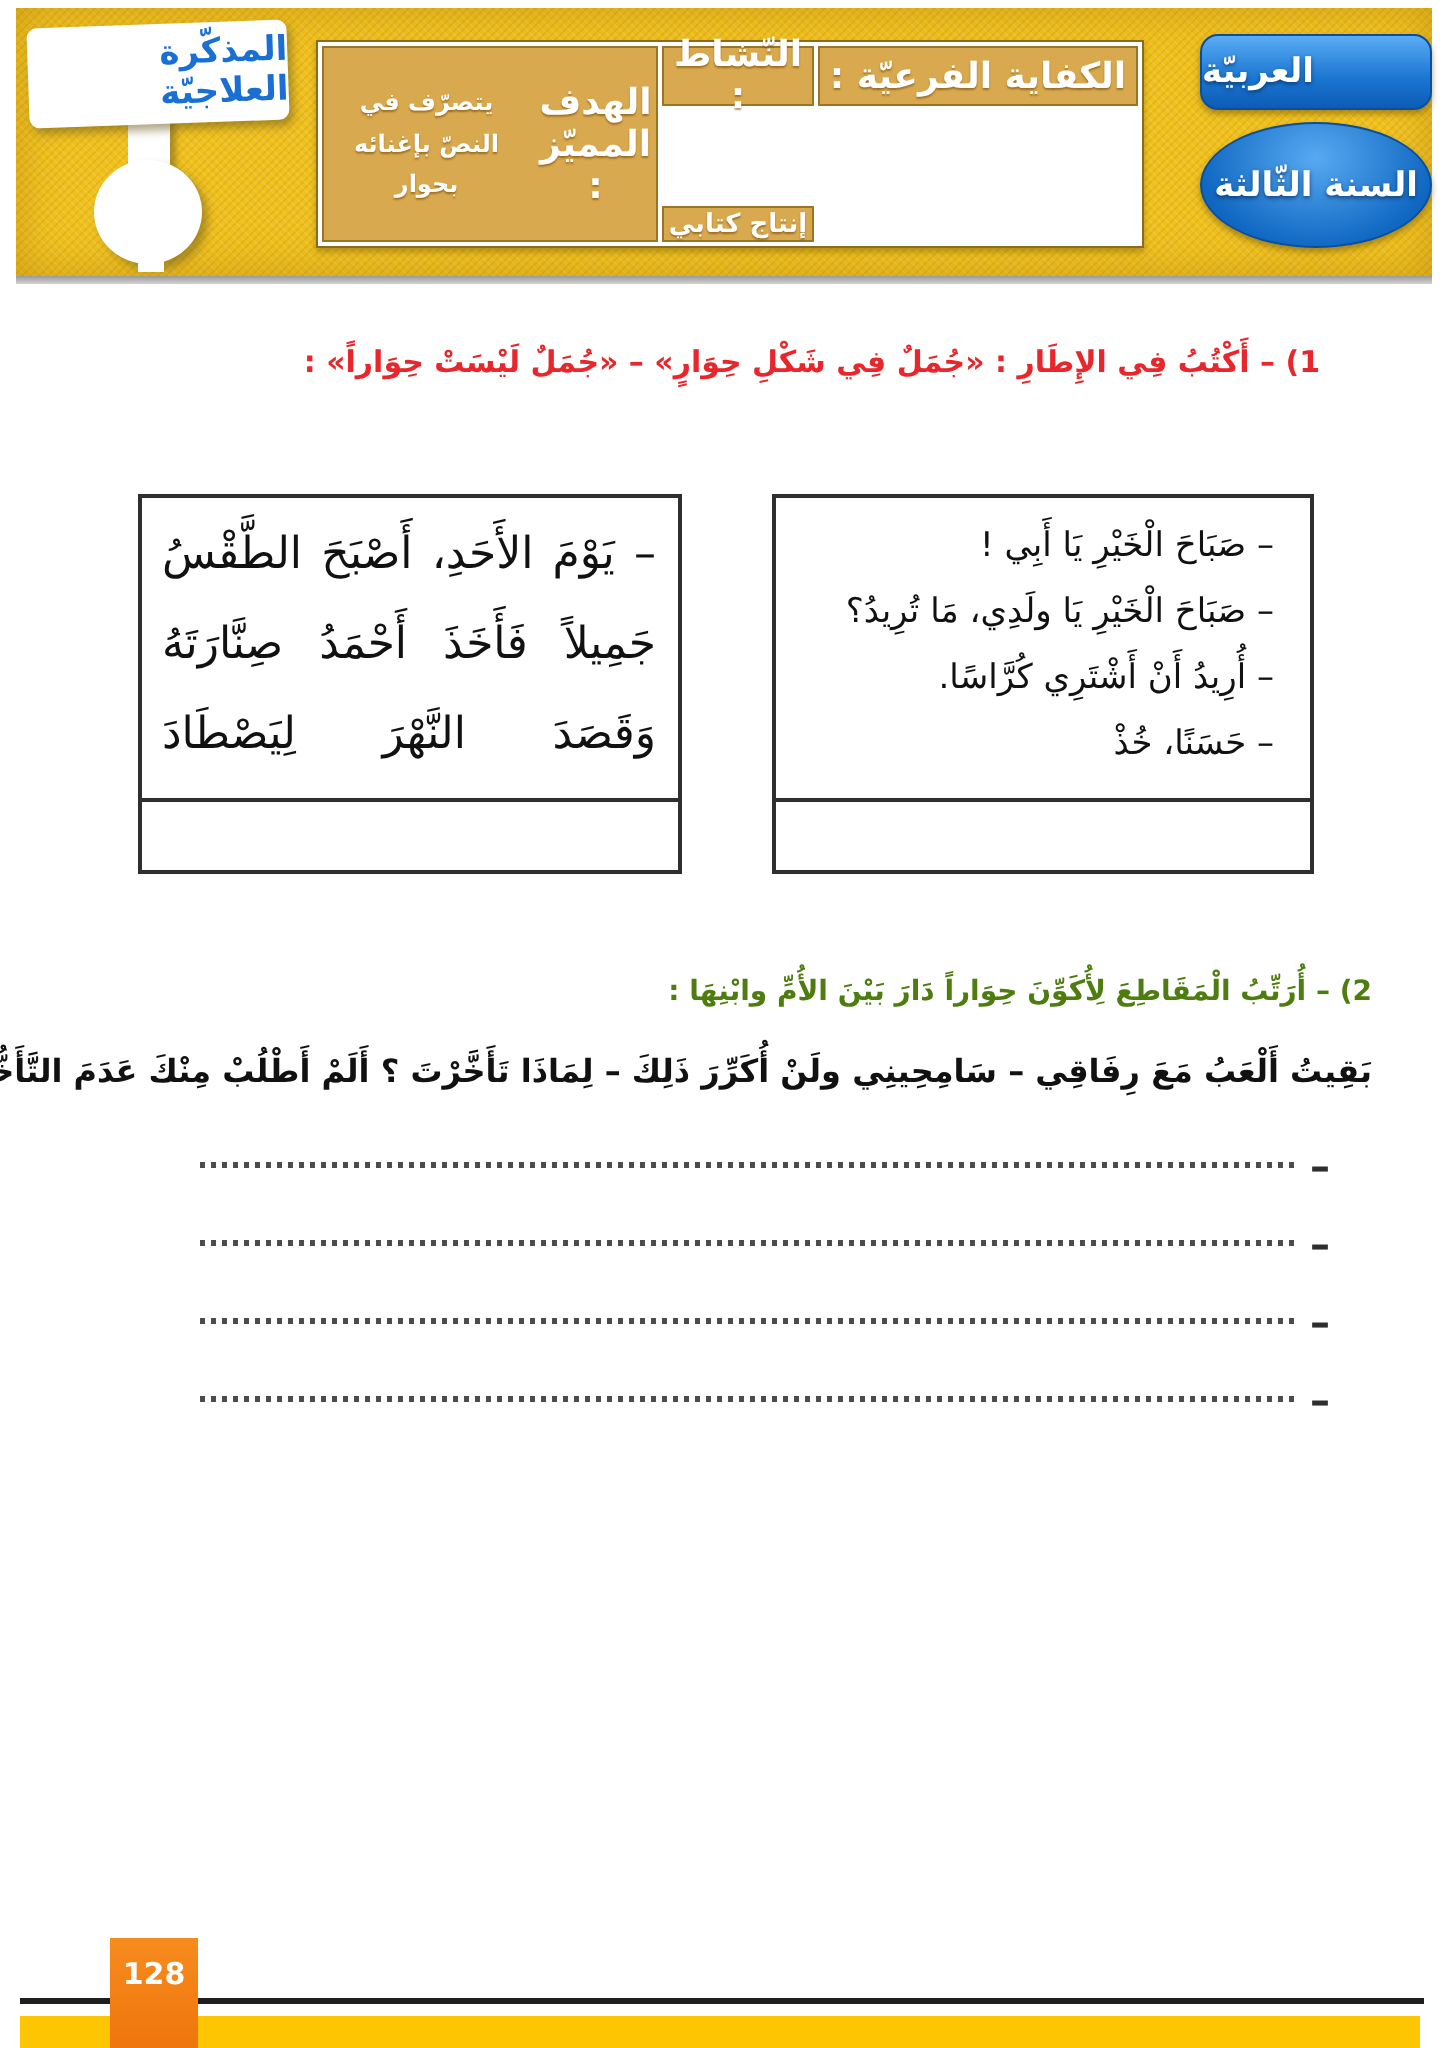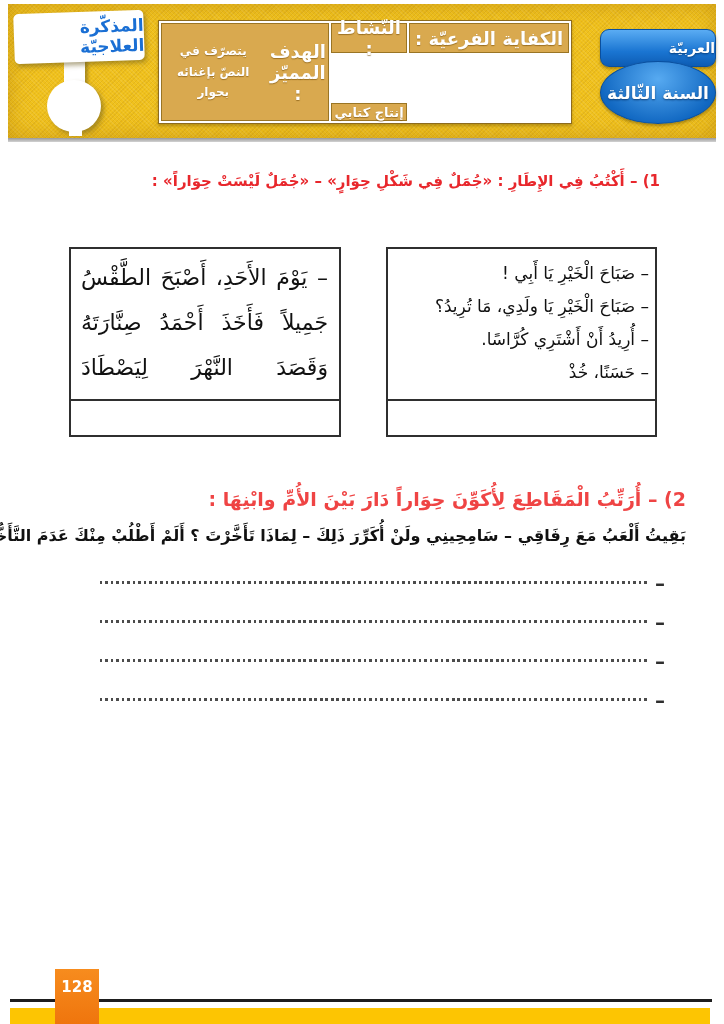--- a/index.html
+++ b/index.html
@@ -33,23 +33,23 @@
   .badge-stem { position:absolute; left:64px; top:58px; width:21px; height:28px; background:#fff;
     box-shadow:3px 2px 3px rgba(105,90,30,.5); }
   .badge-ball { position:absolute; left:47px; top:80px; width:54px; height:52px; background:#fff;
     border-radius:50%; box-shadow:3px 3px 4px rgba(105,90,30,.5); }
   .badge-stub { position:absolute; left:69px; top:128px; width:13px; height:8px; background:#fff; }
 
   
   .subject-btn {
     position:absolute; left:600px; top:17px; width:114px; height:36px; border-radius:9px;
     background:linear-gradient(180deg,#5aacf3,#1a75d2 60%,#0d5cb4);
-    border:1px solid #0a4f9e; color:#fff; font-weight:bold; font-size:14px; direction:rtl;
-    display:flex; align-items:center; justify-content:flex-start;
-    text-shadow:0 1px 2px rgba(0,40,90,.7); box-shadow:0 2px 3px rgba(100,75,0,.5);margin-top:12px;
+    border:1px solid #0a4f9e; color:#fff; font-weight:bold; font-size:17px; direction:rtl;
+    display:flex; align-items:center; justify-content:flex-end;
+    text-shadow:0 1px 2px rgba(0,40,90,.7); box-shadow:0 2px 3px rgba(100,75,0,.5);
   }
   .grade-ellipse {
     position:absolute; left:600px; top:61px; width:114px; height:61px; border-radius:50%;
     background:radial-gradient(ellipse at 50% 28%, #57aaf1, #1168c2 72%, #0b57a6);
     border:1px solid #0a4f9e; color:#fff; font-weight:bold; font-size:17px; direction:rtl;
     display:flex; align-items:center; justify-content:center;
     text-shadow:0 1px 2px rgba(0,40,90,.7); box-shadow:0 2px 3px rgba(100,75,0,.5);
   }
 
   
@@ -75,27 +75,27 @@
   .ex1-title { position:absolute; top:172px; right:64px; direction:rtl; color:#e8272c;
     font-weight:bold; font-size:15px; white-space:nowrap; }
 
   .box { position:absolute; top:247px; height:190px; border:2px solid #2f2f2f; background:#fff; box-sizing:border-box; }
   .box-dialogue { left:386px; width:271px; }
   .box-narrative { left:69px; width:272px; }
   .box-content { position:absolute; top:0; left:0; right:0; height:150px; direction:rtl; color:#111; }
   .box-divider { position:absolute; left:0; right:0; top:150px; height:2px; background:#2f2f2f; }
   .box-answer { position:absolute; left:0; right:0; top:152px; bottom:0; background:#fff; }
 
-  .dlg-line { padding:0 6px 0 6px; line-height:33px; font-size:17px; white-space:nowrap; }
+  .dlg-line { padding:0 18px 0 6px; line-height:33px; font-size:17px; white-space:nowrap; }
   .dlg-first { margin-top:8px; }
   .narr-text { padding:6px 11px 0 10px; font-size:22px; line-height:45px; text-align:justify; }
 
   
-  .ex2-title { position:absolute; top:488px; right:38px; direction:rtl; color:#ef4444;
-    font-weight:bold; font-size:19px; white-space:nowrap; }
+  .ex2-title { position:absolute; top:488px; right:38px; direction:rtl; color:#4d7c0f;
+    font-weight:bold; font-size:14px; white-space:nowrap; }
   .segments { position:absolute; top:526px; right:38px; direction:rtl; color:#111;
     font-weight:bold; font-size:16px; white-space:nowrap; }
 
   .ans-line { position:absolute; left:100px; width:565px; height:18px; display:flex; align-items:flex-end; }
   .ans-1 { top:570px; } .ans-2 { top:609px; } .ans-3 { top:648px; } .ans-4 { top:687px; }
   .dots { flex:1; height:3px; margin-bottom:4px;
     background:repeating-linear-gradient(to right,#4c4c4c 0 2.5px, transparent 2.5px 5.5px); }
   .dash { margin-left:6px; color:#2e2e2e; font-weight:bold; font-size:20px; line-height:10px; }
 
   

